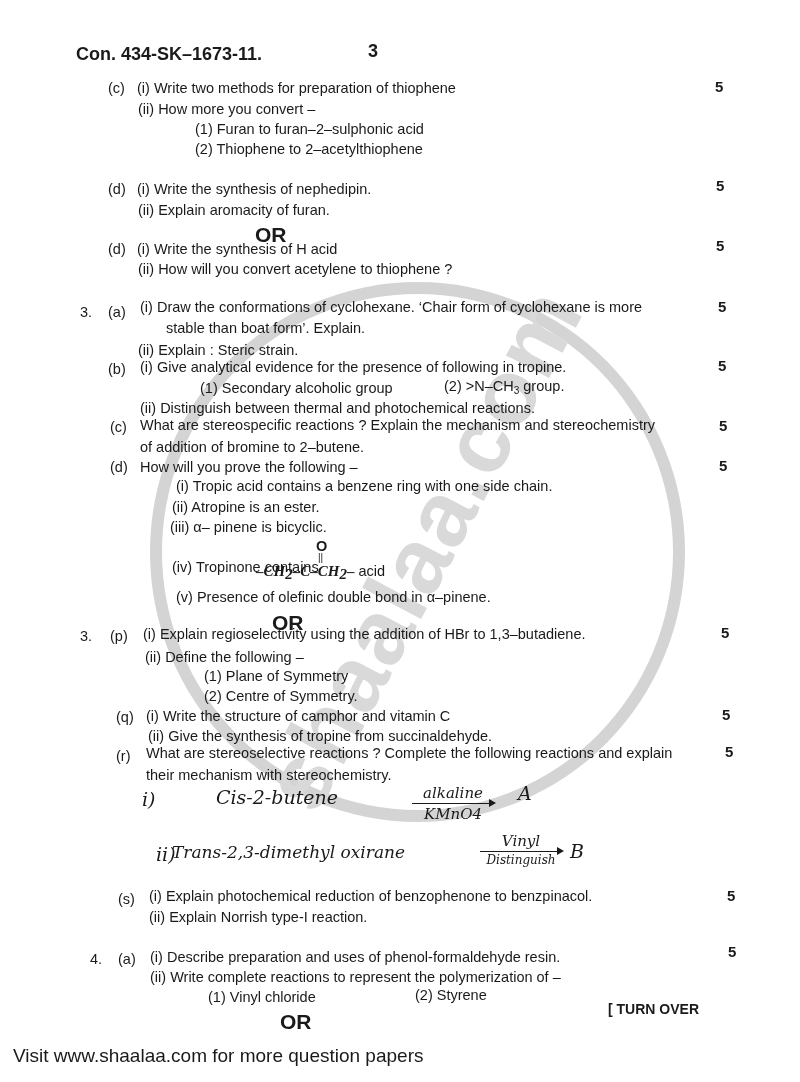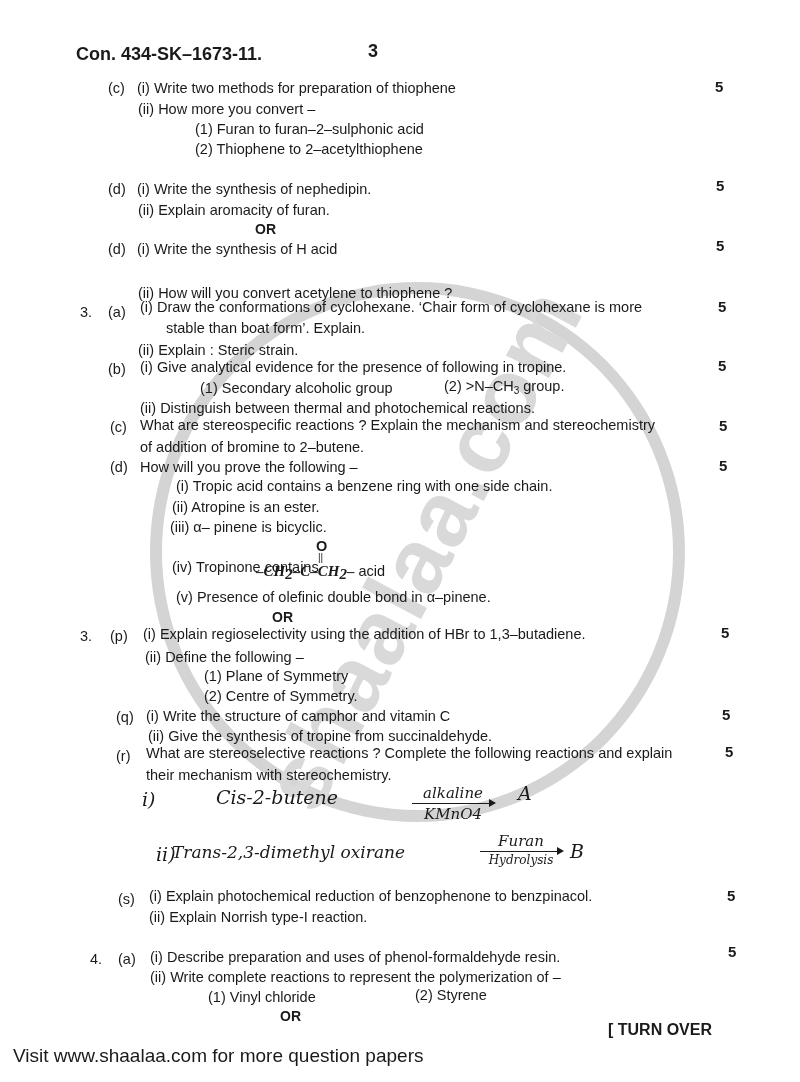--- a/index.html
+++ b/index.html
@@ -8,29 +8,29 @@
     .page { position: absolute; left: 0; top: 0; width: 800px; height: 1082px; }
     .watermark { position: absolute; left: 150px; top: 282px; width: 535px; height: 540px;
       border: 12px solid #d4d4d4; border-radius: 50%; box-sizing: border-box; z-index: 0; }
     .wm-text { position: absolute; left: 150px; top: 520px; width: 520px; text-align: center;
       font-size: 92px; font-weight: bold; color: #d9d9d9; transform: rotate(-62deg);
       transform-origin: center center; z-index: 0; letter-spacing: 2px; }
     .line { position: absolute; font-size: 14.5px; white-space: nowrap; z-index: 1; line-height: 18px; }
     .hdr { font-weight: bold; font-size: 18px; }
     .pnum { font-weight: bold; font-size: 18px; }
     .marks { position: absolute; font-weight: bold; font-size: 15px; z-index: 1; }
-    .or { font-weight: bold; font-size: 14px; }
+    .or { font-weight: bold; font-size: 21px; margin-top: 6px; }
     .hand { font-family: "DejaVu Serif", serif; font-style: italic; font-size: 19px; }
     .chem { font-family: "Liberation Serif", serif; font-style: italic; font-weight: bold; font-size: 15px; }
     .arrow-box { position: absolute; z-index: 1; text-align: center; font-family: "DejaVu Serif", serif; font-style: italic; font-size: 15px; }
     .arrow-line { border-top: 1.5px solid #1a1a1a; margin: 1px 0; position: relative; }
     .arrow-line::after { content: ""; position: absolute; right: -2px; top: -5px; border-left: 7px solid #1a1a1a;
       border-top: 4px solid transparent; border-bottom: 4px solid transparent; }
     .footer { position: absolute; left: 13px; top: 1045px; font-size: 19px; z-index: 1; }
-    .turnover { position: absolute; left: 608px; top: 1001px; font-weight: bold; font-size: 16px; z-index: 1; margin-top: 20px; }
+    .turnover { position: absolute; left: 608px; top: 1001px; font-weight: bold; font-size: 14px; z-index: 1; }
     sub { font-size: 10px; vertical-align: -3px; }
   </style>
 </head>
 <body>
 
 <div class="page">
 
   <div class="watermark"></div>
   <div class="wm-text">shaalaa.com</div>
 
@@ -45,21 +45,21 @@
   <div class="line" style="left:195px;top:140px;">(2)  Thiophene to 2–acetylthiophene</div>
 
   <div class="line" style="left:108px;top:180px;">(d)</div>
   <div class="line" style="left:137px;top:180px;">(i)  Write the synthesis of nephedipin.</div>
   <div class="marks" style="left:716px;top:177px;">5</div>
   <div class="line" style="left:138px;top:201px;">(ii)  Explain aromacity of furan.</div>
   <div class="line or" style="left:255px;top:220px;">OR</div>
   <div class="line" style="left:108px;top:240px;">(d)</div>
   <div class="line" style="left:137px;top:240px;">(i)  Write the synthesis of H acid</div>
   <div class="marks" style="left:716px;top:237px;">5</div>
-  <div class="line" style="left:138px;top:260px;margin-top:24px;">(ii)  How will you convert acetylene to thiophene ?</div>
+  <div class="line" style="left:138px;top:260px;">(ii)  How will you convert acetylene to thiophene ?</div>
 
   <div class="line" style="left:80px;top:303px;">3.</div>
   <div class="line" style="left:108px;top:303px;">(a)</div>
   <div class="line" style="left:140px;top:298px;">(i)  Draw the conformations of cyclohexane.  ‘Chair form of cyclohexane is more</div>
   <div class="marks" style="left:718px;top:298px;">5</div>
   <div class="line" style="left:166px;top:319px;">stable than boat form’.  Explain.</div>
   <div class="line" style="left:138px;top:341px;">(ii)  Explain : Steric strain.</div>
 
   <div class="line" style="left:108px;top:360px;">(b)</div>
   <div class="line" style="left:140px;top:358px;">(i)  Give analytical evidence for the presence of following in tropine.</div>
@@ -113,23 +113,23 @@
   <div class="arrow-box" style="left:412px;top:784px;width:82px;">
     <div>alkaline</div>
     <div class="arrow-line"></div>
     <div>KMnO4</div>
   </div>
   <div class="line hand" style="left:518px;top:784px;">A</div>
 
   <div class="line hand" style="left:156px;top:845px;">ii)</div>
   <div class="line hand" style="left:172px;top:843px;font-size:17px;">Trans-2,3-dimethyl oxirane</div>
   <div class="arrow-box" style="left:480px;top:832px;width:82px;">
-    <div>Furan</div>
+    <div>Vinyl</div>
     <div class="arrow-line"></div>
-    <div style="font-size:12px;">Hydrolysis</div>
+    <div style="font-size:12px;">Distinguish</div>
   </div>
   <div class="line hand" style="left:570px;top:842px;">B</div>
 
   <div class="line" style="left:118px;top:890px;">(s)</div>
   <div class="line" style="left:149px;top:887px;">(i)  Explain photochemical reduction of benzophenone to benzpinacol.</div>
   <div class="marks" style="left:727px;top:887px;">5</div>
   <div class="line" style="left:149px;top:908px;">(ii)  Explain Norrish type-I reaction.</div>
 
   <div class="line" style="left:90px;top:950px;">4.</div>
   <div class="line" style="left:118px;top:950px;">(a)</div>

